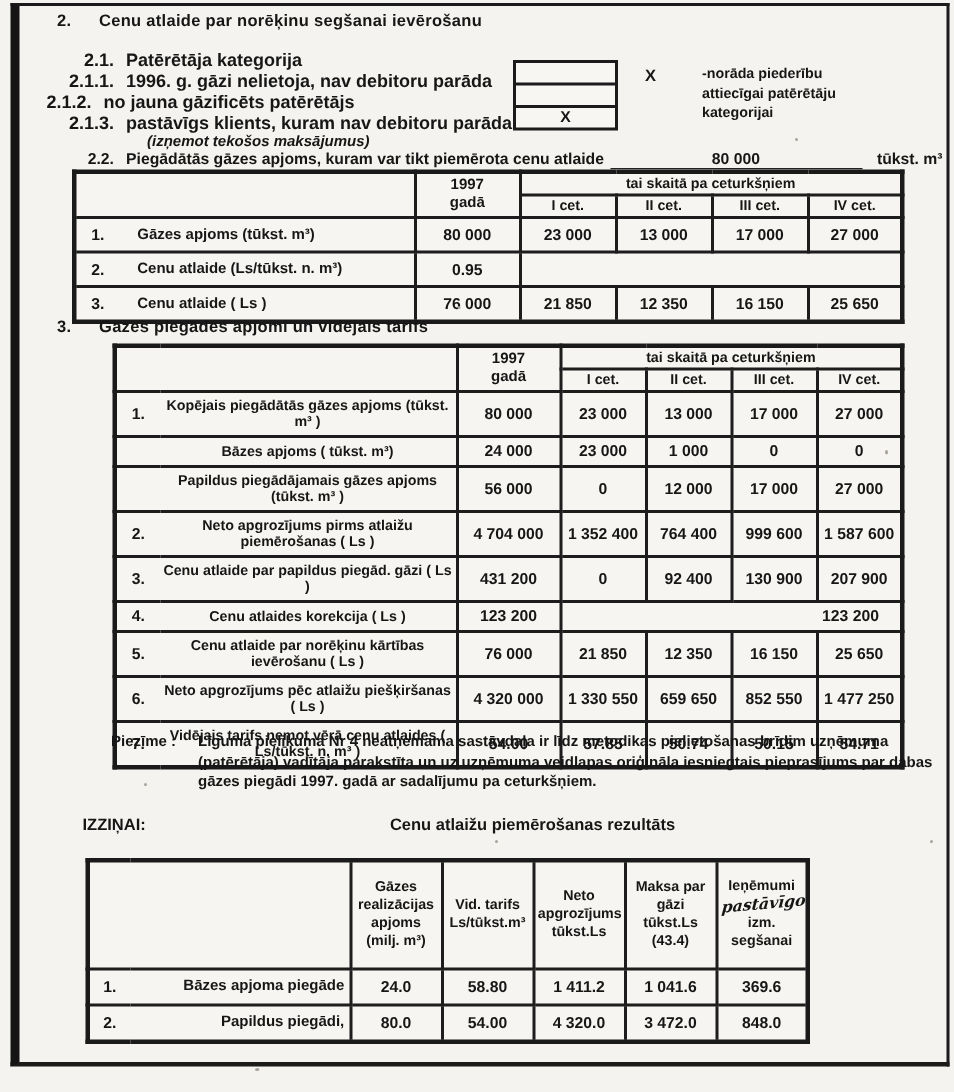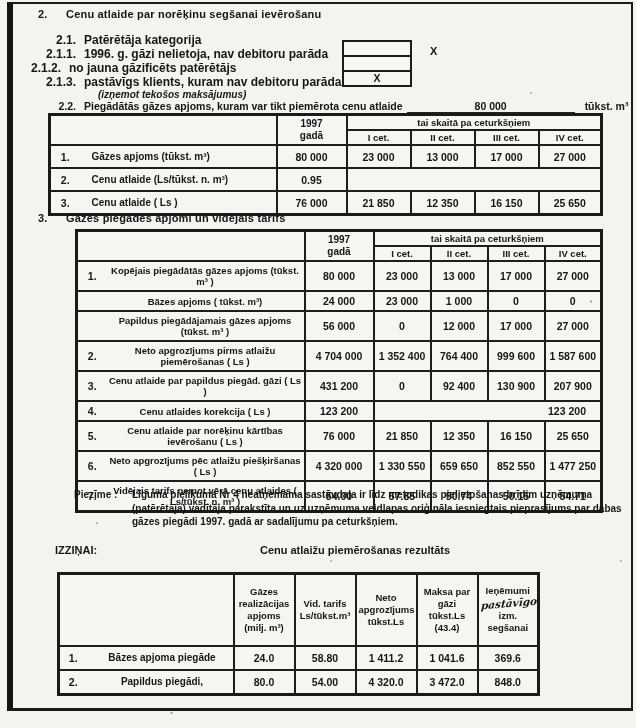--- a/index.html
+++ b/index.html
@@ -45,21 +45,21 @@
   .t1 tbody td{height:17px;}
   .t1 .lcell{text-align:left;padding-left:12px;font-size:10px;}
   .t2{width:525px;}
   .t2 .lcell{font-size:9.5px;line-height:11px;padding:3px 2px;}
   .t2 tbody td{padding:3px 3px;}
   .mergedR{text-align:right !important;padding-right:14px !important;}
   .t3{width:480px;}
   .t3 th{font-size:9.5px;line-height:12px;padding:3px 2px;vertical-align:middle;}
   .t3 .hdr-tall{height:72px;}
   .t3 tbody td{height:18px;}
-  .t3 .lcell{text-align:center;padding-left:8px;font-size:10px;white-space:nowrap;}
+  .t3 .lcell{text-align:right;padding-left:8px;font-size:10px;white-space:nowrap;}
   .hand{font-family:"DejaVu Serif", serif;font-style:italic;font-size:10.5px;
     display:inline-block;transform:rotate(-5deg) skewX(-10deg);}
   .note{display:flex;font-size:10px;line-height:13.5px;margin-left:19px;}
   .note .nlabel{width:56px;flex:none;}
   .note .ntext{flex:1;padding-left:2px;}
   .izz-label{font-size:11px;}
   .izz-title{font-size:11px;text-align:center;}
   .speck{position:absolute;background:#a9a59d;border-radius:50%;}
 </style>
 </head>
@@ -85,20 +85,25 @@
     <span class="lnum">2.1.3.</span><span>pastāvīgs klients, kuram nav debitoru parāda</span>
   </div>
   <div class="abs italic-note" style="left:98px;top:89px;">(izņemot tekošos maksājumus)</div>
 
   <div class="abs cbx" style="left:342px;top:40px;">
     <div class="row"></div>
     <div class="row"></div>
     <div class="row">X</div>
   </div>
   <div class="abs legend-mark" style="left:430px;top:45px;">X</div>
+  <div class="abs legend-text" style="left:468px;top:43px;">
+    <div>-norāda piederību</div>
+    <div>attiecīgai patērētāju</div>
+    <div>kategorijai</div>
+  </div>
 
   <div class="abs line22" style="left:36px;top:100px;">
     <span class="lnum">2.2.</span><span>Piegādātās gāzes apjoms, kuram var tikt piemērota cenu atlaide</span><span class="uline">80 000</span><span class="unit">tūkst. m³</span>
   </div>
 
   <table class="t t1 abs" style="left:48px;top:113px;">
     <colgroup>
       <col style="width:30px">
         <col style="width:197px">
         <col style="width:70px">

